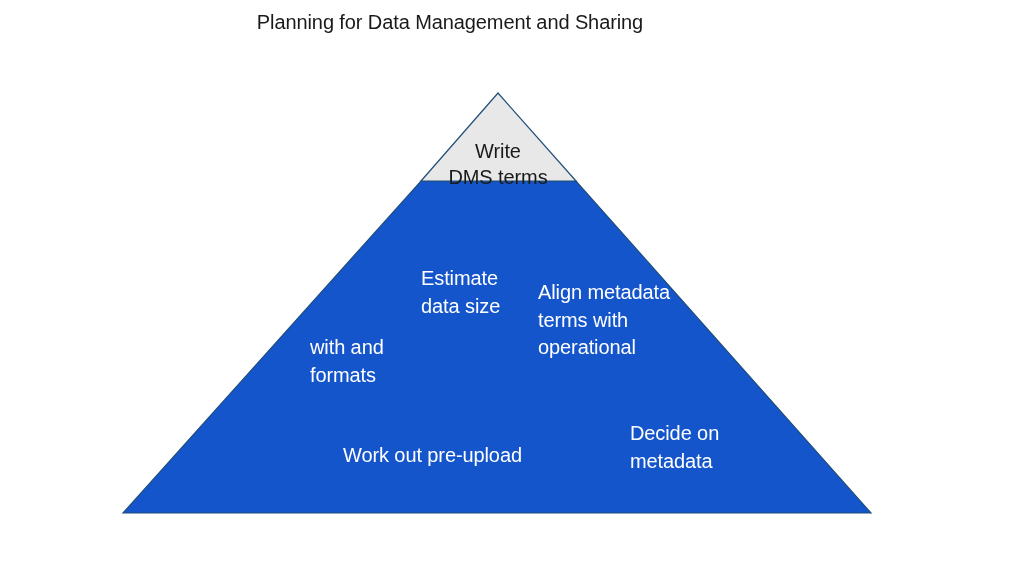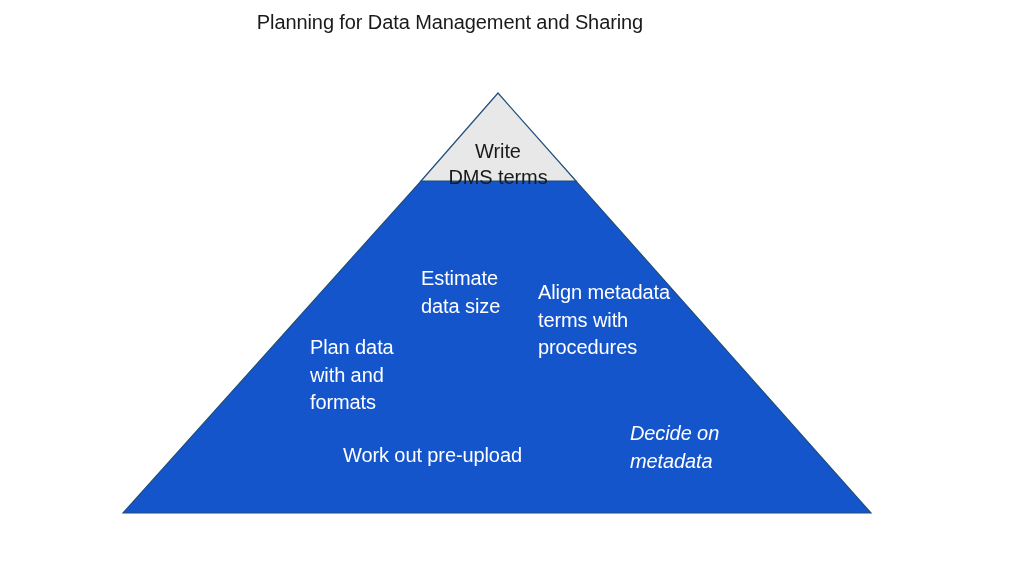--- a/index.html
+++ b/index.html
@@ -65,29 +65,28 @@
 </div>
 
 <div class="label" style="left:396px; top:265px;margin-left:25px;">
   <div>Estimate</div>
   <div>data size</div>
 </div>
 
 <div class="label" style="left:522px; top:279px;margin-left:16px;">
   <div>Align metadata</div>
   <div>terms with</div>
-  <div>procedures</div>
+  <div>operational</div>
 </div>
 
 <div class="label" style="left:310px; top:334px;">
-  <div>Plan data</div>
   <div>with and</div>
   <div>formats</div>
 </div>
 
-<div class="label" style="left:630px; top:420px;font-style:italic;">
+<div class="label" style="left:630px; top:420px;">
   <div>Decide on</div>
   <div>metadata</div>
 </div>
 
 <div class="label" style="left:343px; top:442px;">
   <div>Work out pre-upload</div>
 </div>
 
 </body></html>

